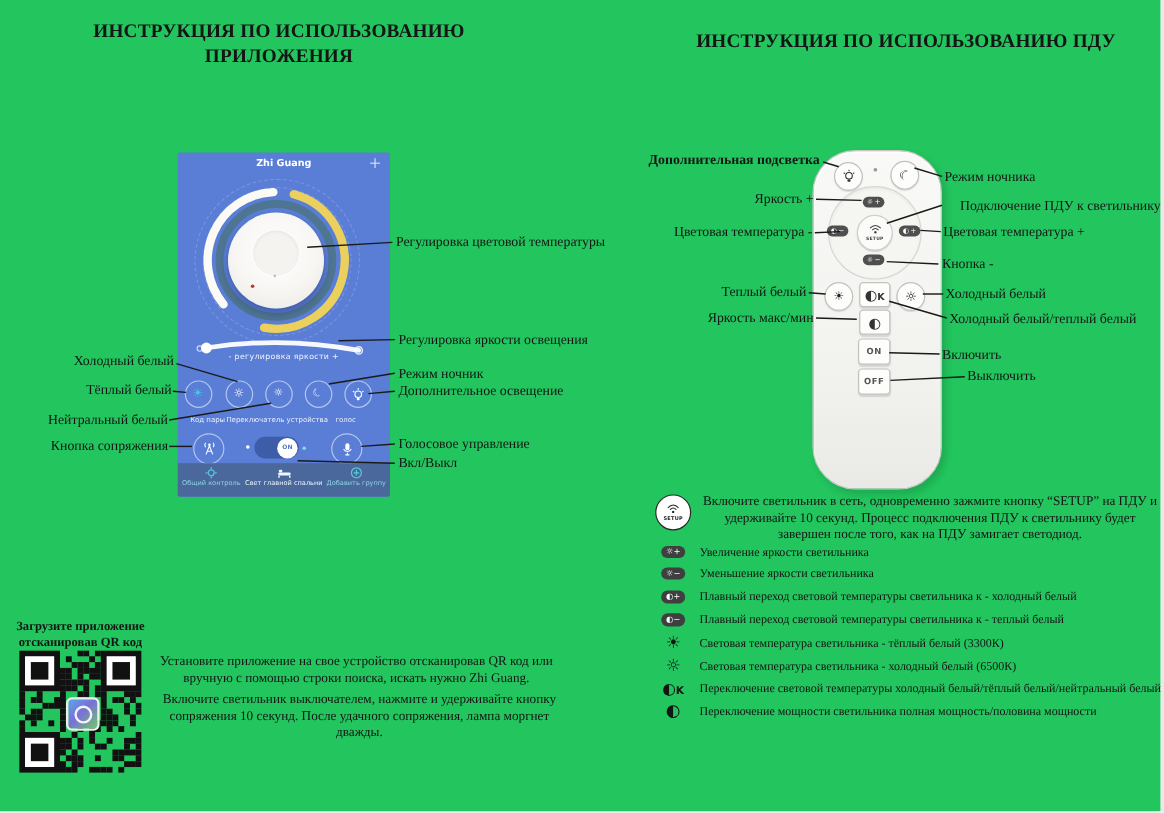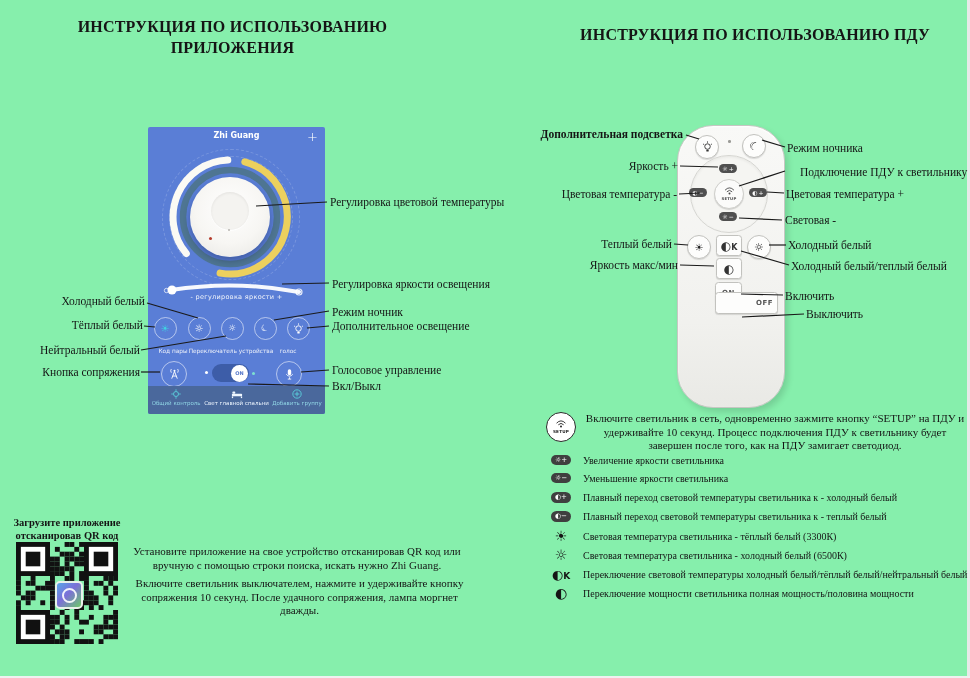--- a/index.html
+++ b/index.html
@@ -1,16 +1,16 @@
 <!DOCTYPE html>
 <html><head>
 <meta charset="utf-8">
 <style>
   html,body{margin:0;padding:0;background:#fff;}
-  #page{position:relative;width:970px;height:678px;background:#86efac;overflow:hidden;
+  #page{position:relative;width:970px;height:678px;background:#22c55e;overflow:hidden;
         font-family:"Liberation Serif",serif;color:#151515;}
   #edge-r{position:absolute;right:0;top:0;width:3px;height:100%;background:#e9e9e9;}
   #edge-b{position:absolute;left:0;bottom:0;width:100%;height:2px;background:#f0f0f0;}
 
   .title{position:absolute;font-weight:bold;font-size:16px;text-align:center;line-height:21px;letter-spacing:.2px;}
   .lbl{position:absolute;font-size:11.5px;white-space:nowrap;line-height:13px;}
   .para{position:absolute;font-size:11px;line-height:13.5px;text-align:center;}
   svg.lines{position:absolute;left:0;top:0;width:970px;height:678px;pointer-events:none;}
 
   
@@ -257,33 +257,33 @@
     </div>
     <div class="rbtn" style="left:69px;top:109px;width:22px;height:22px;font-size:11px;">
       <span>☼</span>
     </div>
 
     <div class="sqbtn" style="left:38px;top:132px;width:24px;height:19px;">
       <span class="ckk">◐</span>
     </div>
 
     <div class="sqbtn onoff" style="left:37px;top:156px;width:25px;height:20px;">ON</div>
-    <div class="sqbtn onoff" style="left:37px;top:166px;width:25px;height:20px;padding-left:36px;">OFF</div>
+    <div class="sqbtn onoff" style="left:37px;top:181px;width:25px;height:20px;">OFF</div>
   </div>
 
   <div class="lbl" style="right:287px;top:128px;font-weight:bold;">Дополнительная подсветка</div>
   <div class="lbl" style="right:292px;top:160px;">Яркость +</div>
   <div class="lbl" style="right:293px;top:188px;">Цветовая температура -</div>
   <div class="lbl" style="right:298px;top:238px;">Теплый белый</div>
   <div class="lbl" style="right:292px;top:259px;">Яркость макс/мин</div>
 
   <div class="lbl" style="left:787px;top:142px;">Режим ночника</div>
   <div class="lbl" style="left:788px;top:166px;margin-left:12px;">Подключение ПДУ к светильнику</div>
   <div class="lbl" style="left:786px;top:188px;">Цветовая температура +</div>
-  <div class="lbl" style="left:785px;top:214px;">Световая -</div>
+  <div class="lbl" style="left:785px;top:214px;">Кнопка -</div>
   <div class="lbl" style="left:788px;top:239px;">Холодный белый</div>
   <div class="lbl" style="left:791px;top:260px;">Холодный белый/теплый белый</div>
   <div class="lbl" style="left:785px;top:290px;">Включить</div>
   <div class="lbl" style="left:806px;top:308px;">Выключить</div>
 
   <div class="qr-cap">
     <div>Загрузите приложение</div>
     <div>отсканировав QR код</div>
   </div>
   <div id="qr-wrap">

